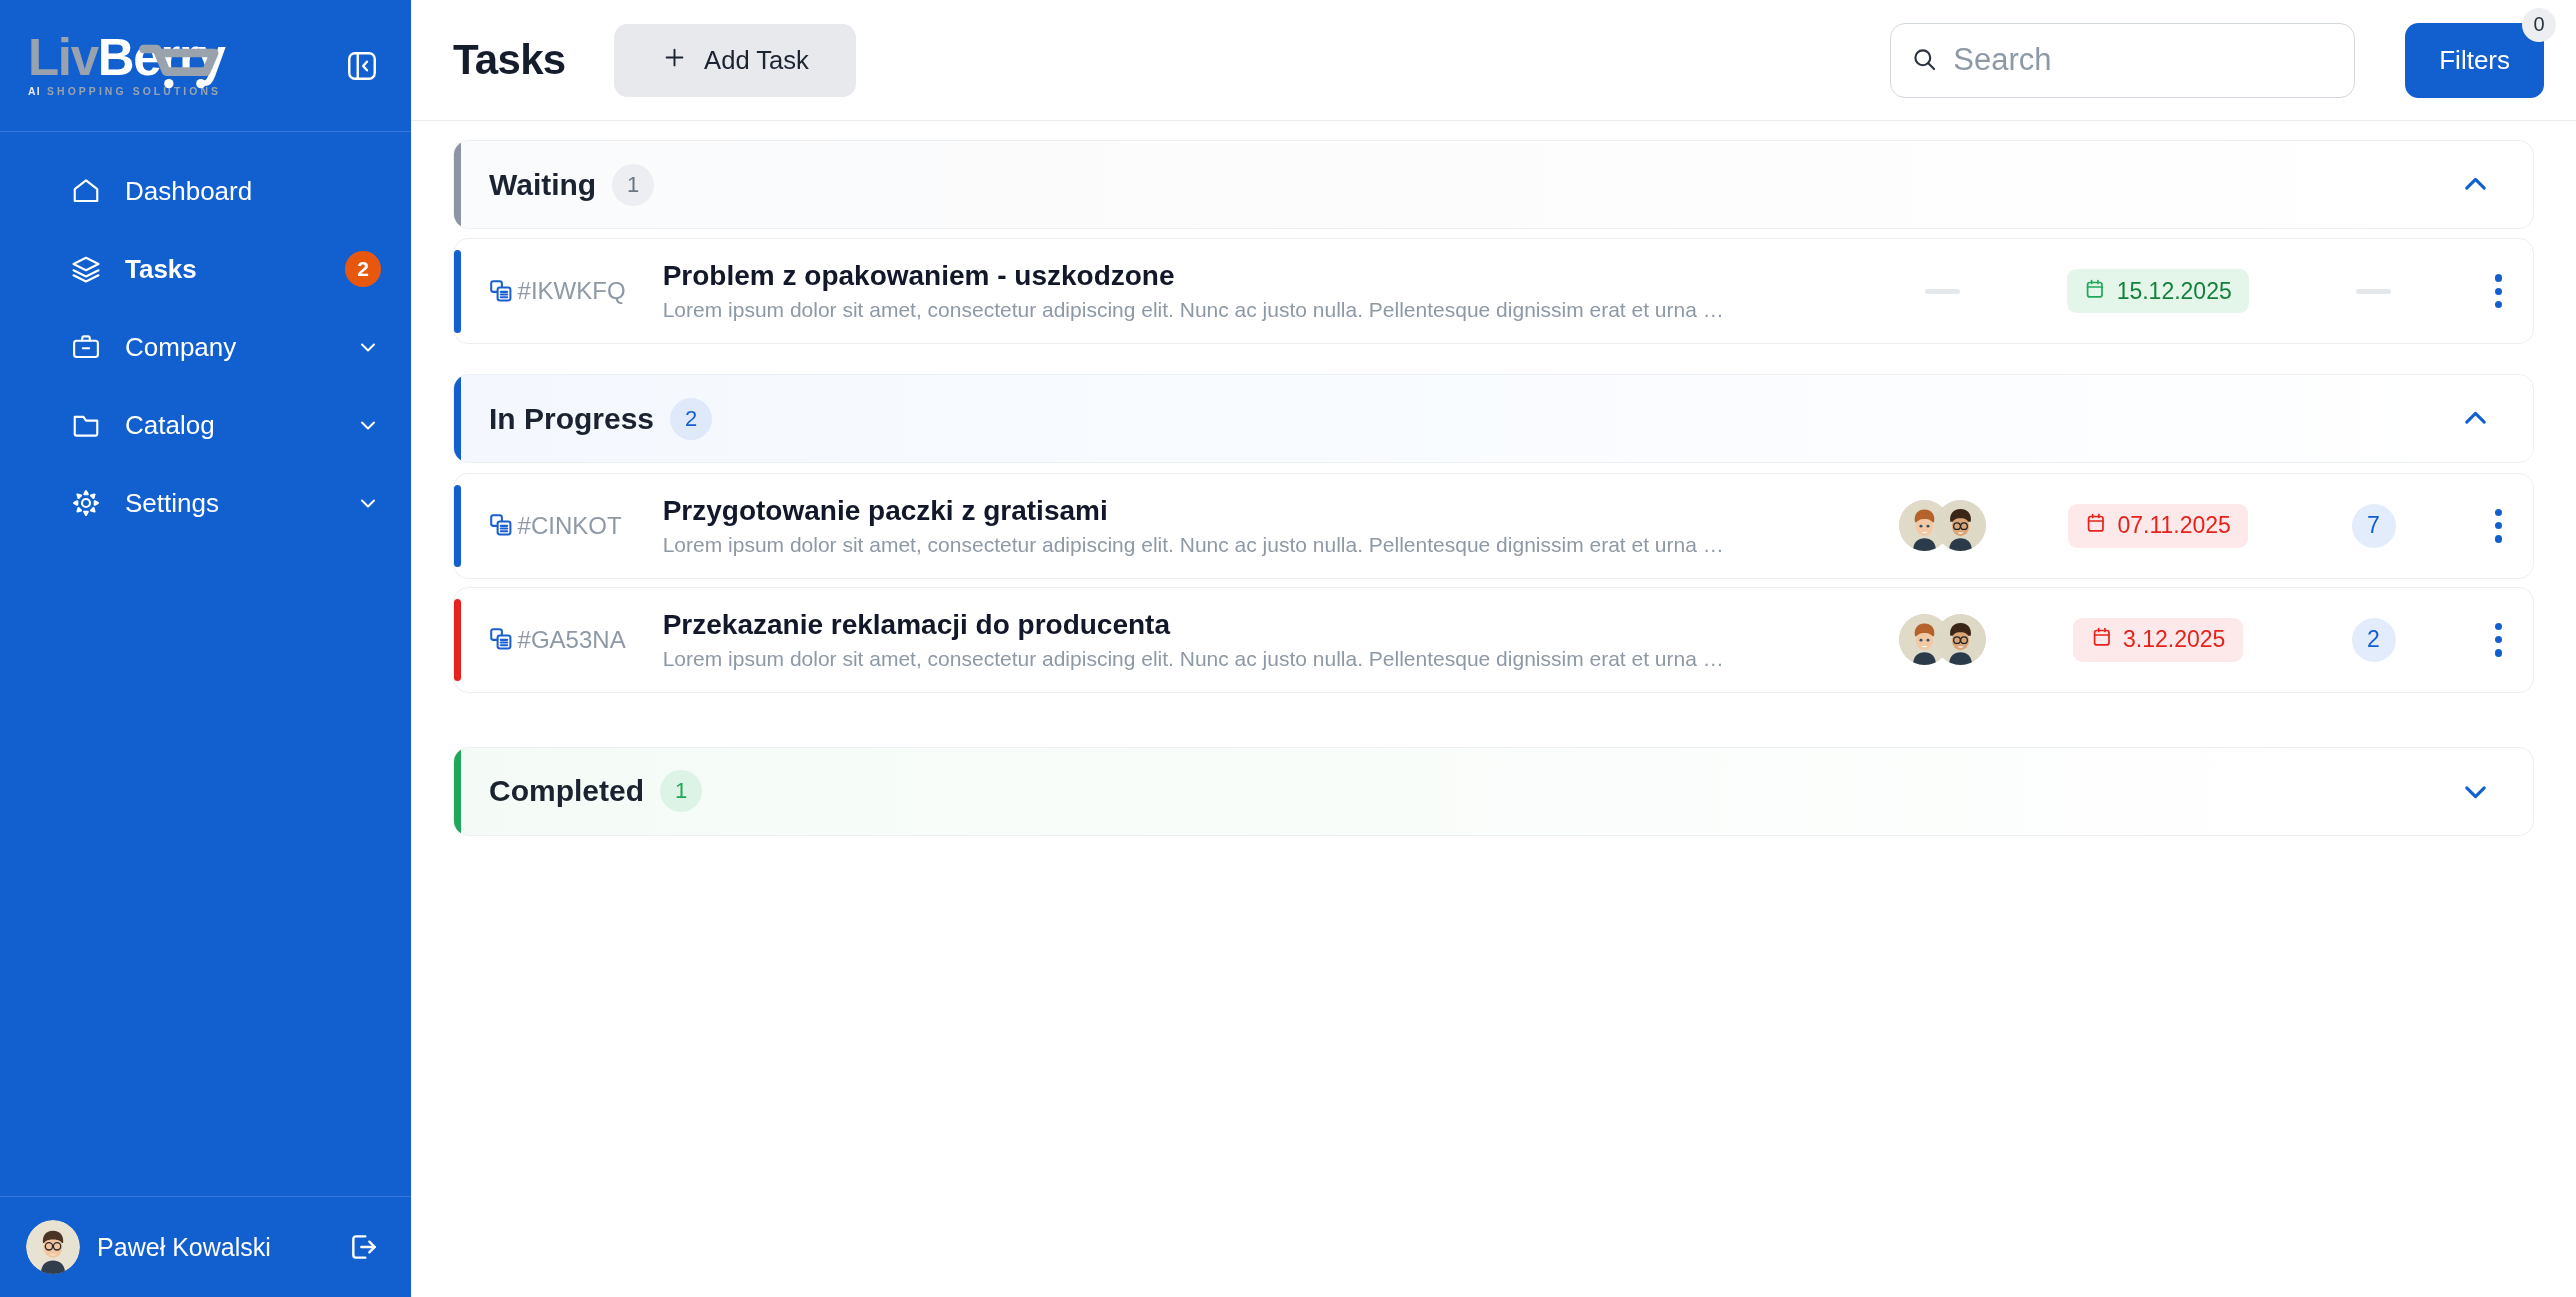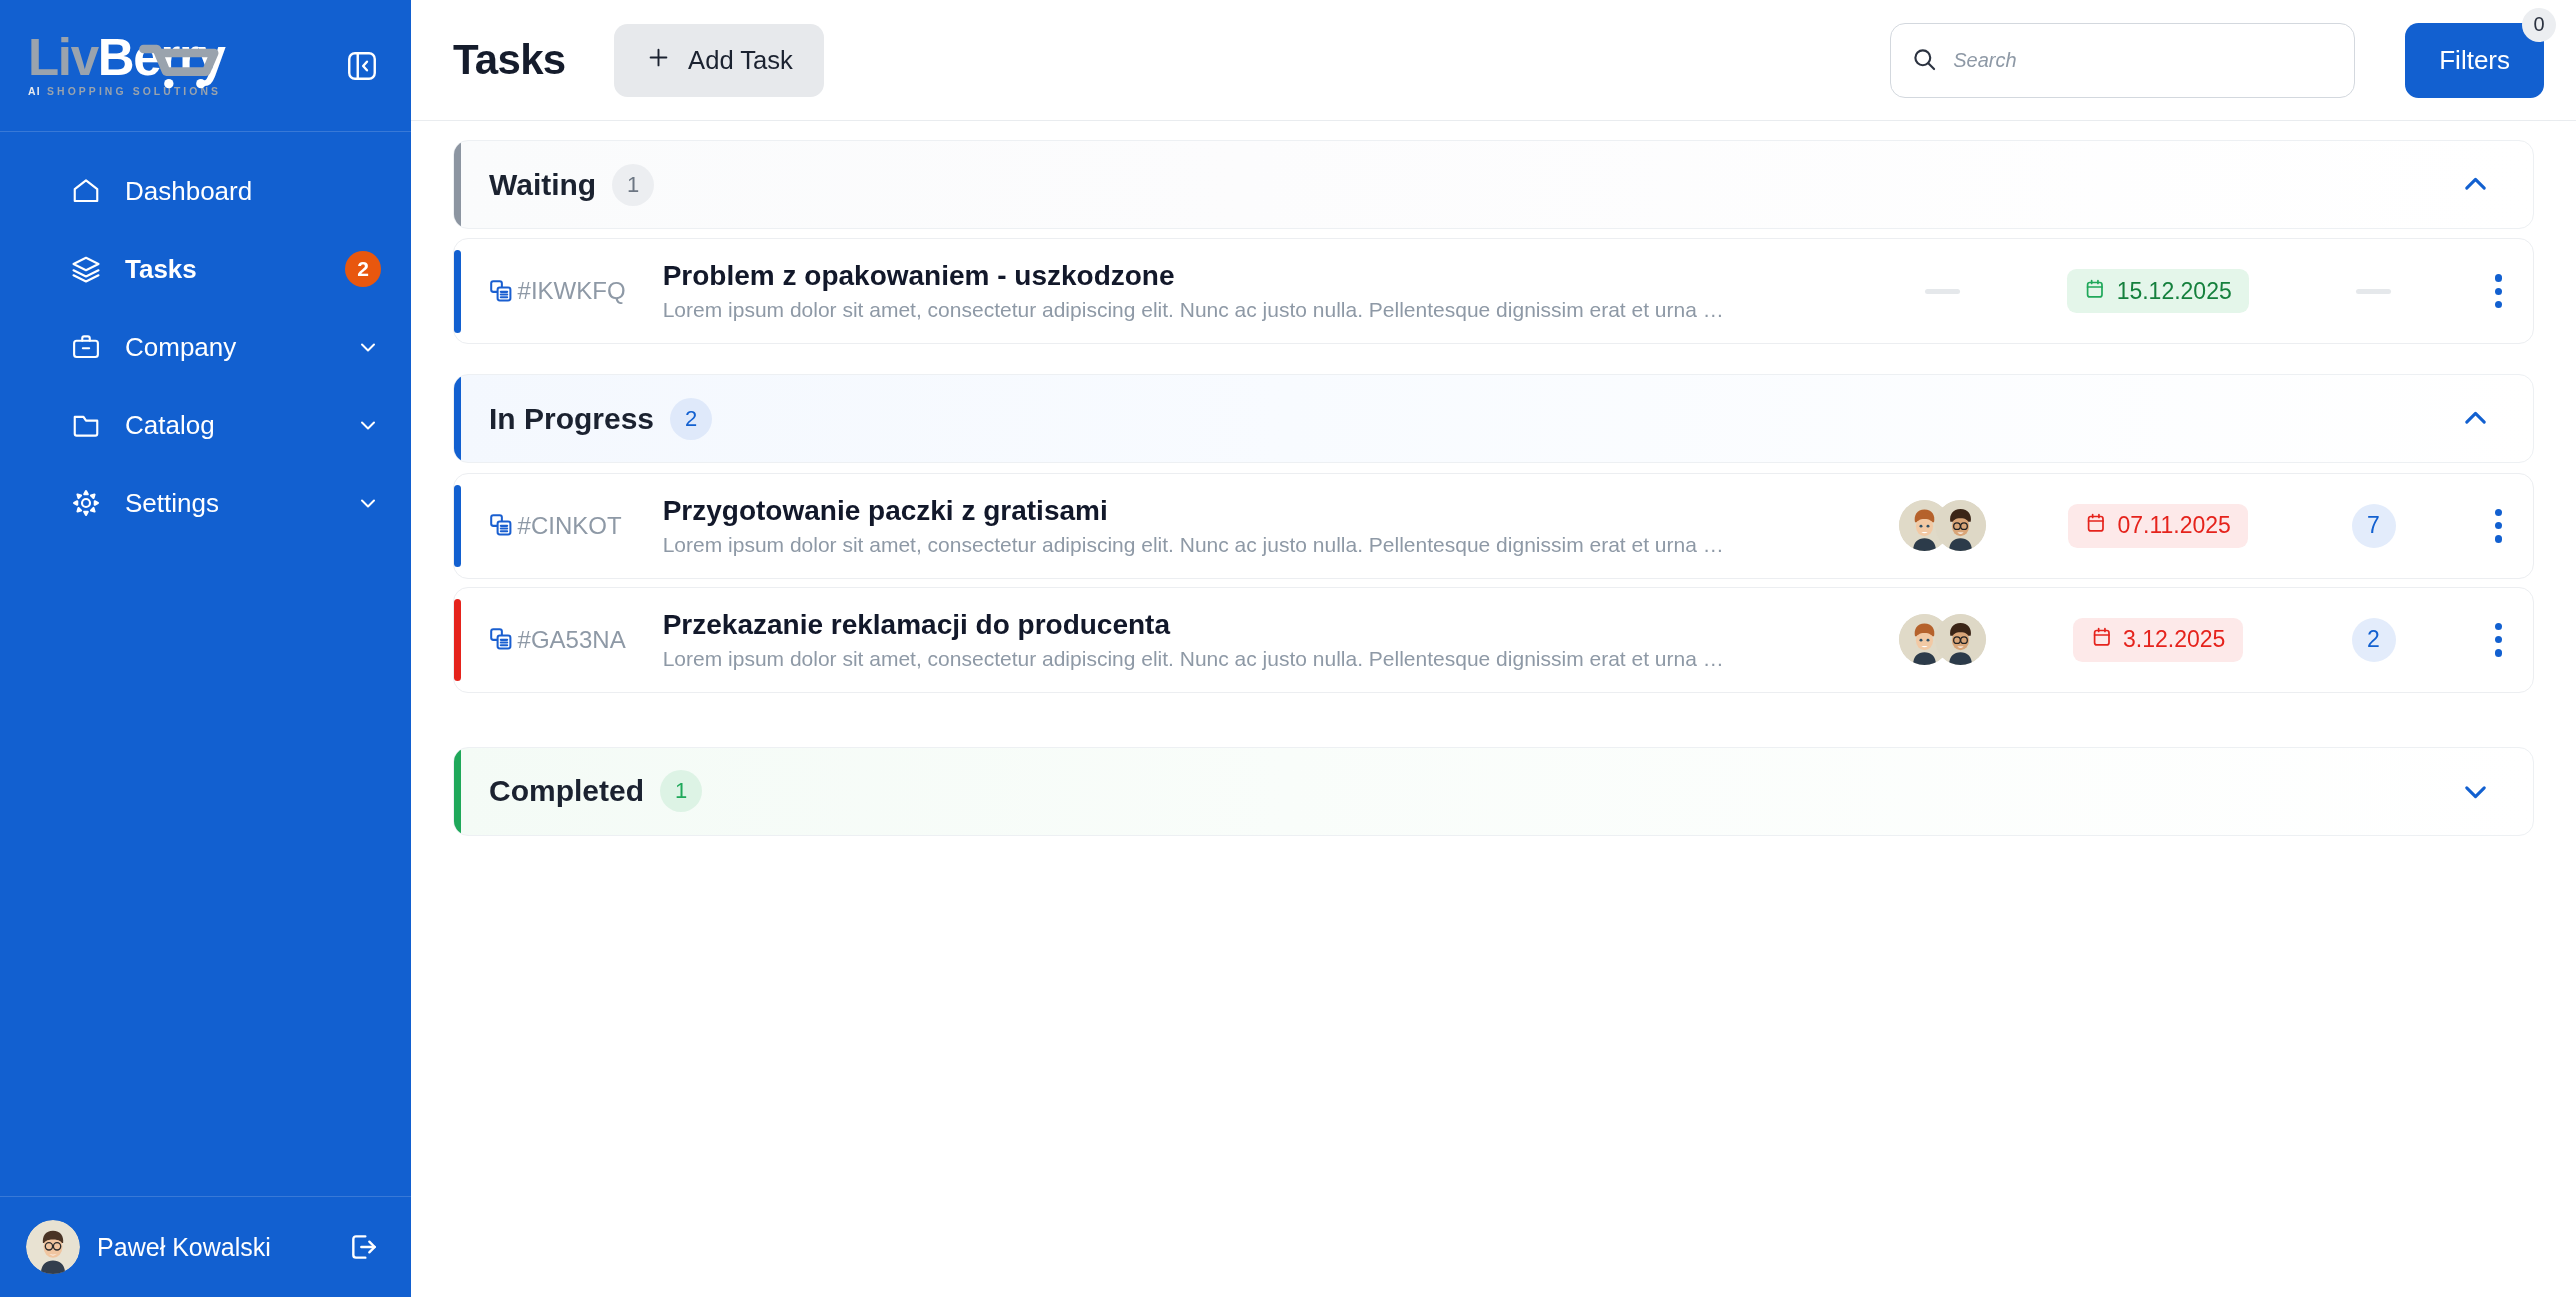--- a/index.html
+++ b/index.html
@@ -71,32 +71,32 @@
 
   
   .main { flex: 1 1 auto; height: 1297px; background: #ffffff; display: flex; flex-direction: column; }
   .header {
     height: 121px; flex: 0 0 121px; display: flex; align-items: center;
     padding: 0 32px 0 42px; border-bottom: 1.3px solid #e9ecef; gap: 27px;
   }
   .page-title { font-size: 42px; font-weight: 700; color: #151c2c; letter-spacing: -0.7px; white-space: nowrap; }
   .add-task {
     margin-left: 21.6px; background: #e7e9ec; border: none; border-radius: 13.5px;
-    height: 73px; padding: 0 31px; display: flex; align-items: center; gap: 16px;
+    height: 73px; padding: 0 47px; display: flex; align-items: center; gap: 16px;
     font-size: 25.6px; color: #1b2230; cursor: pointer;
     font-family: "Liberation Sans", sans-serif; white-space: nowrap;
   }
   .header-spacer { flex: 1 1 auto; }
   .search-box {
     width: 465px; height: 75px; border: 1.3px solid #d3d8de; border-radius: 15px;
     display: flex; align-items: center; padding: 0 20px; gap: 15px; background:#fff;
   }
   .search-box input {
-    border: none; outline: none; font-size: 20px; color: #000000; flex: 1 1 auto;
-    font-family: "Liberation Sans", sans-serif; background: transparent; font-style: italic;
+    border: none; outline: none; font-size: 31px; color: #000000; flex: 1 1 auto;
+    font-family: "Liberation Sans", sans-serif; background: transparent;
   }
   .search-box input::placeholder { color: #8e99a6; }
   .filters-wrap { position: relative; margin-left: 23px; }
   .filters-btn {
     background: #1260d0; color: #fff; border: none; border-radius: 13.5px;
     height: 75px; padding: 0 34px; font-size: 26px; cursor: pointer;
     font-family: "Liberation Sans", sans-serif; white-space: nowrap;
   }
   .filters-badge {
     position: absolute; top: -15px; right: -12px;

